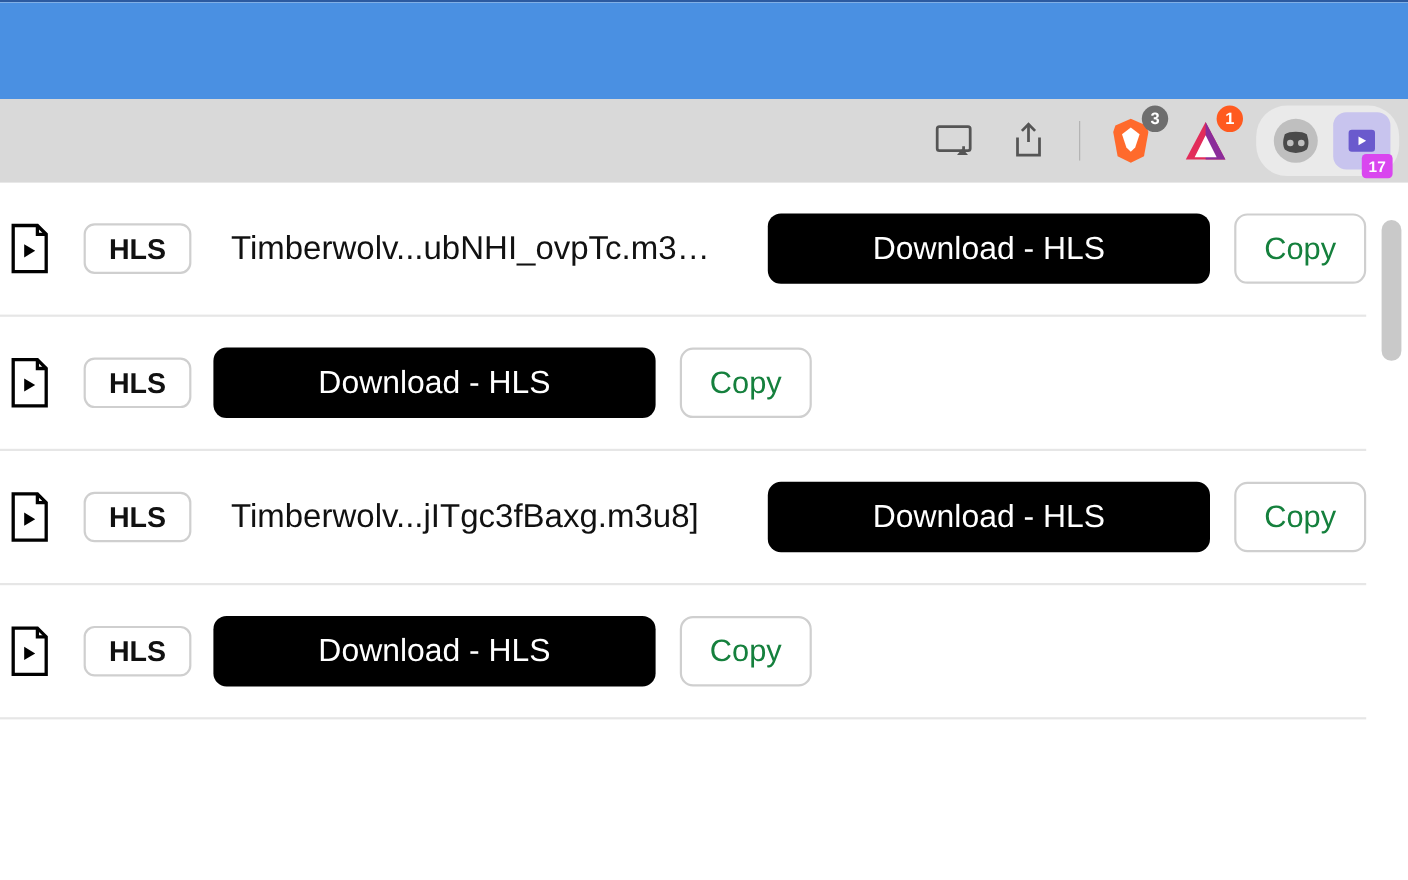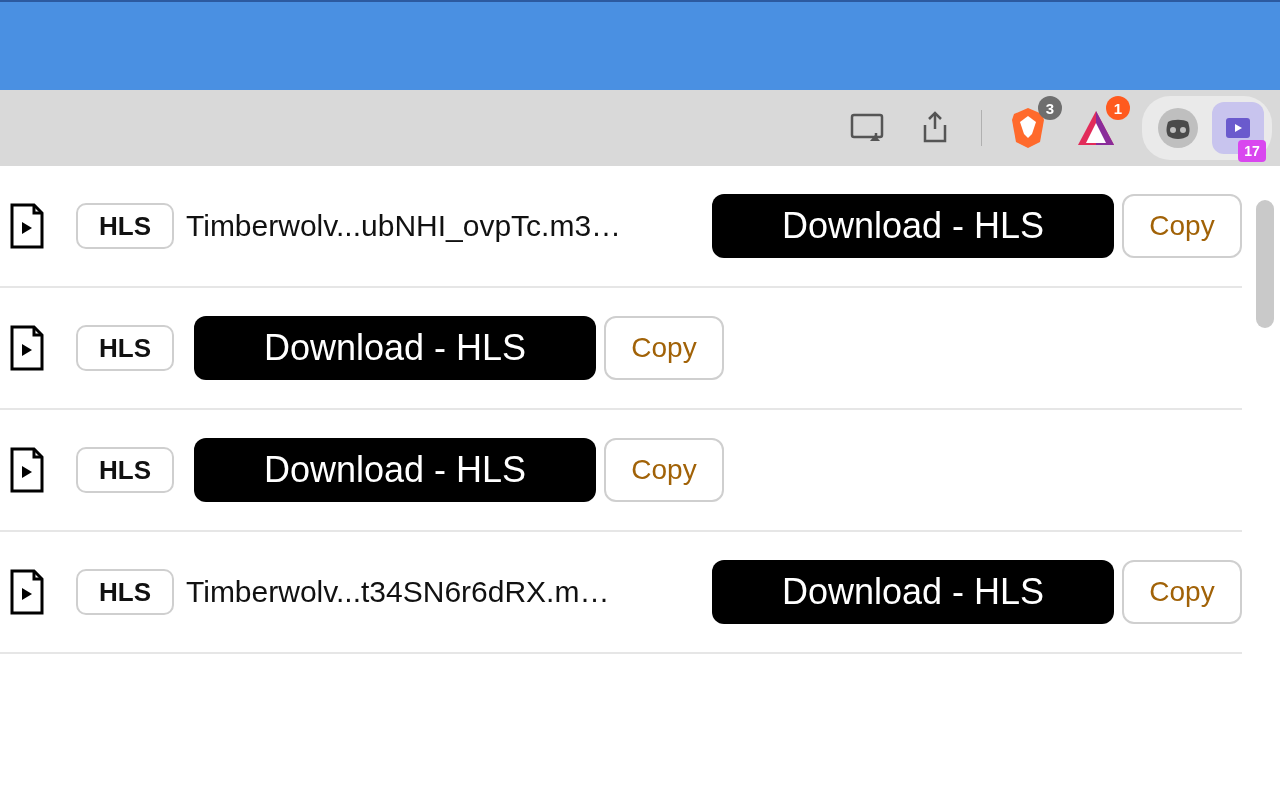--- a/index.html
+++ b/index.html
@@ -12,23 +12,23 @@
     .badge { position: absolute; top: -4px; right: -6px; min-width: 24px; height: 24px; border-radius: 12px; display: flex; align-items: center; justify-content: center; font-size: 15px; font-weight: 600; color: #fff; }
     .badge.gray { background: #6e6e6e; }
     .badge.red  { background: #ff5a1f; }
     .badge.small-red { background: #d946ef; top: auto; bottom: -8px; right: -2px; width: 28px; height: 22px; border-radius: 4px; font-size: 14px; }
     .content { position: relative; width: 100%; height: calc(800px - 88px - 76px); overflow: hidden; }
     .rows-wrapper { width: 1242px; }
     .row { display: flex; align-items: center; height: 122px; border-bottom: 2px solid #e6e6e6; padding-left: 6px; }
     .row:first-child { border-top: none; }
     .file-icon { width: 42px; height: 48px; flex-shrink: 0; }
     .hls-badge { margin-left: 28px; width: 98px; height: 46px; border: 2px solid #cfcfcf; border-radius: 10px; display: flex; align-items: center; justify-content: center; font-weight: 800; font-size: 26px; color: #111; flex-shrink: 0; }
-    .filename { margin-left: 12px; font-size: 30px; color: #111; flex-grow: 1; white-space: nowrap; overflow: hidden; text-overflow: clip; }
-    .download-btn { width: 402px; height: 64px; background: #000; color: #fff; border: none; border-radius: 12px; font-size: 36px; font-weight: 500; cursor: pointer; flex-shrink: 0; margin-left: 20px; }
-    .copy-btn { width: 120px; height: 64px; background: #fff; border: 2px solid #cfcfcf; border-radius: 12px; font-size: 28px; color: #a16207; cursor: pointer; flex-shrink: 0; margin-left: 8px; }
+    .filename { margin-left: 36px; font-size: 30px; color: #111; flex-grow: 1; white-space: nowrap; overflow: hidden; text-overflow: clip; }
+    .download-btn { width: 402px; height: 64px; background: #000; color: #fff; border: none; border-radius: 12px; font-size: 29px; font-weight: 500; cursor: pointer; flex-shrink: 0; margin-left: 20px; }
+    .copy-btn { width: 120px; height: 64px; background: #fff; border: 2px solid #cfcfcf; border-radius: 12px; font-size: 28px; color: #15803d; cursor: pointer; flex-shrink: 0; margin-left: 22px; }
     .scrollbar { position: absolute; right: 6px; top: 34px; width: 18px; height: 128px; background: #c9c9c9; border-radius: 9px; }
     body { border-top: 2px solid #2c5aa0; }
   </style>
 </head>
 <body>
 
 <div class="top-bar"></div>
 
 <div class="toolbar">
   <div class="icon-btn">
@@ -110,32 +110,32 @@
     </div>
     <div class="row">
       <span class="file-icon">
         <svg width="42" height="48" viewBox="0 0 42 48" fill="none" stroke="#000" stroke-width="3">
           <path d="M6 3 h22 l8 8 v34 h-30 Z"></path>
             <path d="M28 3 v8 h8"></path>
             <path d="M16 20 v12 l10 -6 Z" fill="#000" stroke="none"></path>
         </svg>
       </span>
       <div class="hls-badge">HLS</div>
+      <div class="filename">Timberwolv...jITgc3fBaxg.m3u8]</div>
       <button class="download-btn">Download - HLS</button>
       <button class="copy-btn">Copy</button>
     </div>
     <div class="row">
       <span class="file-icon">
         <svg width="42" height="48" viewBox="0 0 42 48" fill="none" stroke="#000" stroke-width="3">
           <path d="M6 3 h22 l8 8 v34 h-30 Z"></path>
             <path d="M28 3 v8 h8"></path>
             <path d="M16 20 v12 l10 -6 Z" fill="#000" stroke="none"></path>
         </svg>
       </span>
       <div class="hls-badge">HLS</div>
-      <div class="filename">Timberwolv...t34SN6r6dRX.m…</div>
       <button class="download-btn">Download - HLS</button>
       <button class="copy-btn">Copy</button>
     </div>
     <div class="row" style="border-bottom:none;"></div>
   </div>
   <div class="scrollbar"></div>
 </div>
 
 </body></html>

